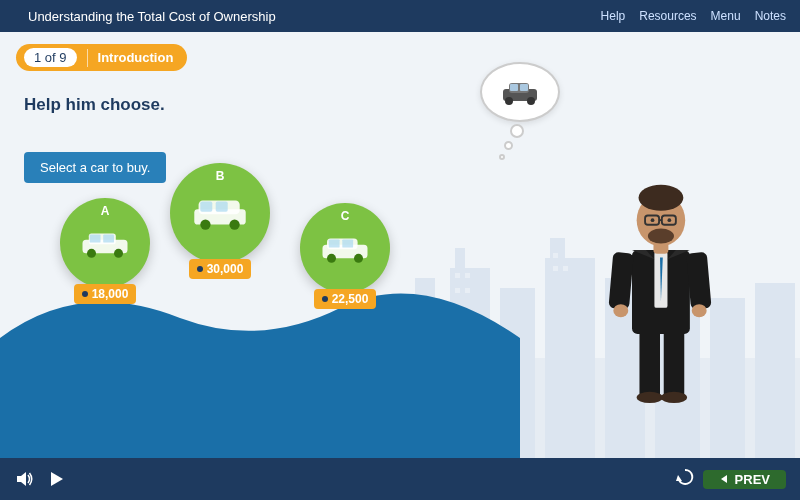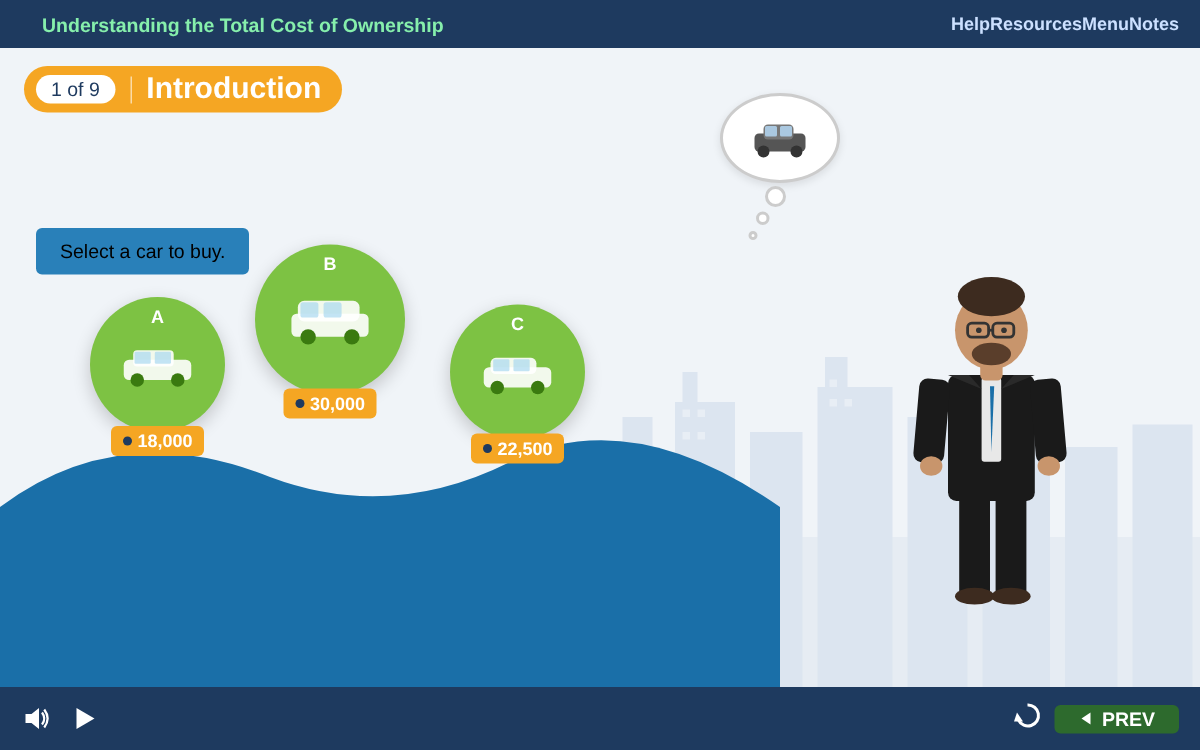--- a/index.html
+++ b/index.html
@@ -25,28 +25,27 @@
       color: white;
       display: flex;
       align-items: center;
       justify-content: space-between;
       padding: 0 14px;
       height: 32px;
       flex-shrink: 0;
     }
     #top-title {
       font-size: 13px;
-      font-weight: bold;
-      color: #86efac;
+      font-weight: normal;
+      color: #ffffff;
       padding-left: 14px;
     }
     #top-nav {
       display: flex;
-      gap: 0;
-      font-weight: bold;
+      gap: 14px;
     }
     .top-nav-item {
       font-size: 12px;
       color: #cce0ff;
       cursor: pointer;
     }
 
     
     #main {
       flex: 1;
@@ -77,42 +76,42 @@
       margin-right: 10px;
     }
     #divider-line {
       width: 1px;
       height: 18px;
       background: rgba(255,255,255,0.6);
       margin-right: 10px;
     }
     #intro-label {
       color: white;
-      font-size: 20px;
+      font-size: 13px;
       font-weight: bold;
     }
 
     
     #question-text {
       position: absolute;
       top: 60px;
       left: 24px;
       font-size: 17px;
       color: #1e3a5f;
       line-height: 1.5;
       font-weight: 600;
     }
 
     
     #select-btn {
       position: absolute;
       top: 120px;
       left: 24px;
       background: #2980b9;
-      color: #000000;
+      color: #ffffff;
       border: none;
       border-radius: 4px;
       padding: 8px 16px;
       font-size: 13px;
       cursor: pointer;
     }
 
     
     #wave-bg {
       position: absolute;
@@ -341,20 +340,21 @@
       <path d="M0,200 L0,80 Q80,20 180,60 Q260,90 340,50 Q420,10 520,80 L520,200 Z" fill="#1a6fa8"></path>
     </svg>
 
     <div id="breadcrumb">
       <span id="progress-badge">1 of 9</span>
       <div id="divider-line"></div>
       <span id="intro-label">Introduction</span>
     </div>
 
     <div id="question-text">
+      <div>Help him choose.</div>
     </div>
 
     <button id="select-btn">Select a car to buy.</button>
 
     <div id="thought-area">
       <div id="thought-bubble">
         <div class="thought-dot" id="dot1"></div>
         <div class="thought-dot" id="dot2"></div>
         <div class="thought-dot" id="dot3"></div>
 

